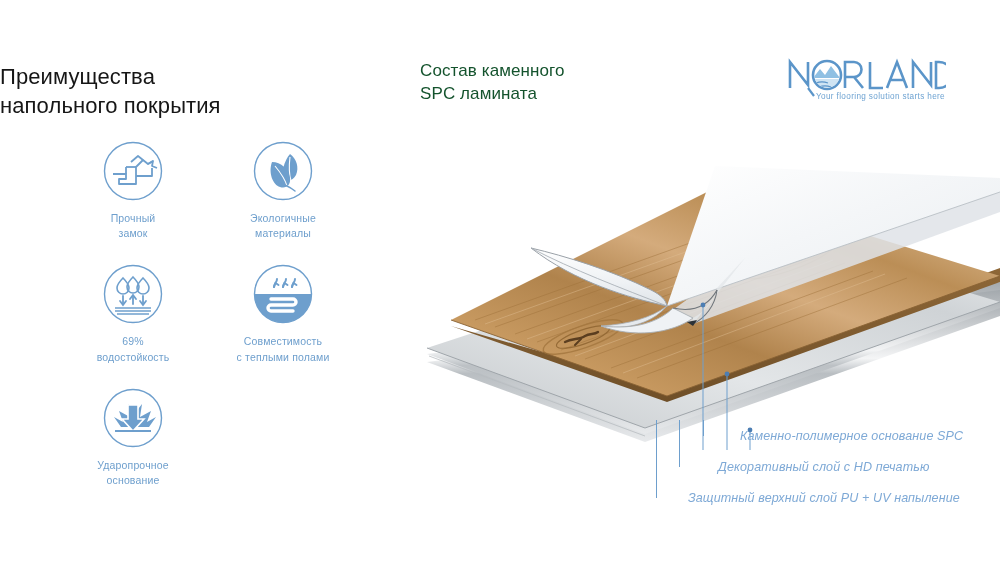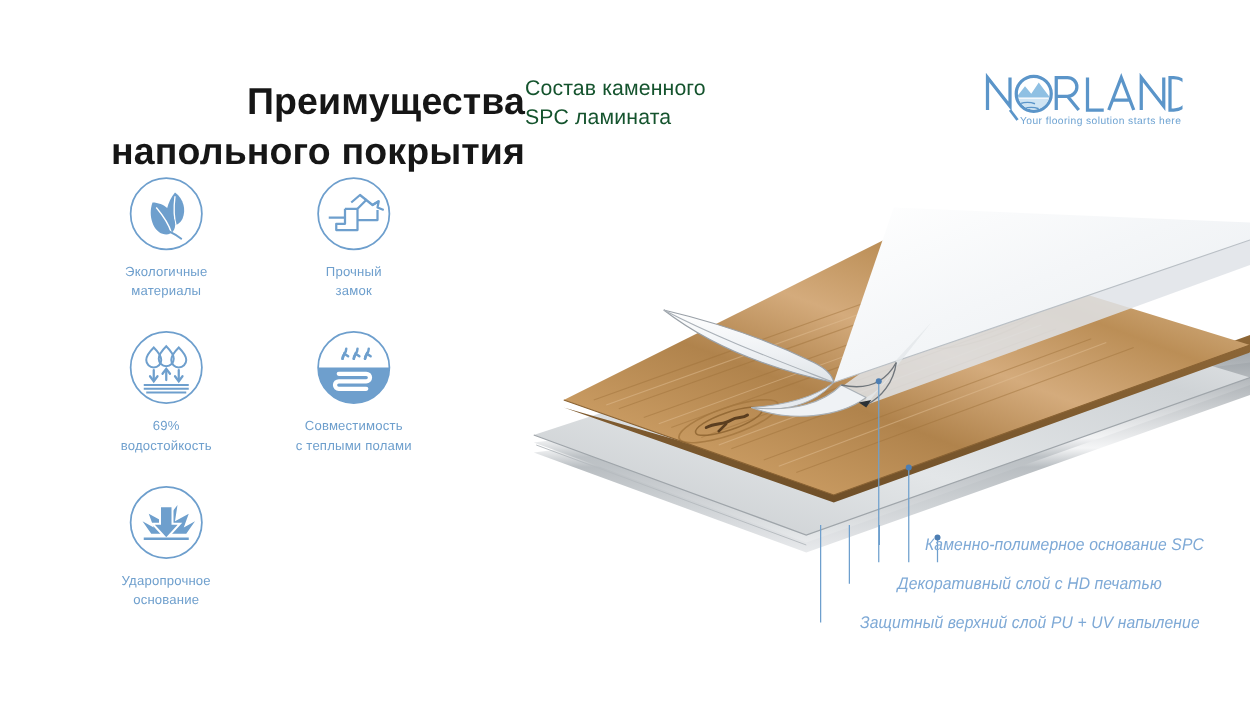--- a/index.html
+++ b/index.html
@@ -7,23 +7,23 @@
     width:1000px;height:562px;overflow:hidden;
     background:#ffffff;
     font-family:"Liberation Sans","DejaVu Sans",sans-serif;
     position:relative;
   }
   .stage{position:absolute;inset:0;}
 
   
   .left-title{
     position:absolute;left:0;top:62px;width:420px;
-    text-align:right;
-    font-size:30px;line-height:1.32;
-    color:#161616;font-weight:700;letter-spacing:.1px;
+    text-align:left;
+    font-size:22px;line-height:1.32;
+    color:#161616;font-weight:400;letter-spacing:.1px;
   }
   .features{
     position:absolute;left:58px;top:140px;width:300px;
     display:grid;grid-template-columns:1fr 1fr;
     row-gap:22px;column-gap:0px;
   }
   .feature{display:flex;flex-direction:column;align-items:center;}
   .f-icon{width:62px;height:62px;display:block;}
   .f-label{
     margin-top:9px;text-align:center;
@@ -61,53 +61,53 @@
 </style>
 </head>
 <body>
 
 <div class="stage">
 
   <div class="left-title" style="white-space:pre-line">Преимущества
 напольного покрытия</div>
 
   <div class="features">
-
-    <div class="feature">
-      <span class="f-icon">
-        <svg viewBox="0 0 62 62" width="62" height="62">
-          <circle cx="31" cy="31" r="28.5" fill="none" stroke="#6e9fcd" stroke-width="1.4"></circle>
-          <path d="M38 14 c7 5 9 14 6 21 c-3 6 -9 7 -12 3 c-3 -5 0 -17 6 -24 z" fill="#6e9fcd"></path>
-          <path d="M38 17 c-1 8 -1 17 1 24" fill="none" stroke="#ffffff" stroke-width="1.1"></path>
-          <path d="M20 22 c9 0 17 7 18 16 c1 7 -4 11 -10 9 c-7 -2 -12 -14 -8 -25 z" fill="#6e9fcd"></path>
-          <path d="M23 26 c5 6 10 13 12 20" fill="none" stroke="#ffffff" stroke-width="1.1"></path>
-          <path d="M24 42 c8 2 14 5 19 9" fill="none" stroke="#6e9fcd" stroke-width="1.5" stroke-linecap="round"></path>
-        </svg>
-      </span>
-      <span class="f-label">Экологичные
-материалы</span>
-    </div>
 
     <div class="feature">
       <span class="f-icon">
         <svg viewBox="0 0 62 62" width="62" height="62">
           <circle cx="31" cy="31" r="28.5" fill="none" stroke="#6e9fcd" stroke-width="1.4"></circle>
           <g fill="none" stroke="#6e9fcd" stroke-width="1.8" stroke-linejoin="round">
             <path d="M11 34 h13 v5 h-7 v5 h17 v-8"></path>
             <path d="M34 36 v-9 l7 -7 l5 4 l5 -3 l-1 5 l5 2"></path>
             <path d="M34 27 h-10"></path>
             <path d="M24 27 v7"></path>
             <path d="M41 20 l-5 -4 l-7 6"></path>
             <path d="M46 24 l5 -3"></path>
             <path d="M50 28 v8 h-16"></path>
           </g>
         </svg>
       </span>
       <span class="f-label">Прочный
 замок</span>
+    </div>
+
+    <div class="feature">
+      <span class="f-icon">
+        <svg viewBox="0 0 62 62" width="62" height="62">
+          <circle cx="31" cy="31" r="28.5" fill="none" stroke="#6e9fcd" stroke-width="1.4"></circle>
+          <path d="M38 14 c7 5 9 14 6 21 c-3 6 -9 7 -12 3 c-3 -5 0 -17 6 -24 z" fill="#6e9fcd"></path>
+          <path d="M38 17 c-1 8 -1 17 1 24" fill="none" stroke="#ffffff" stroke-width="1.1"></path>
+          <path d="M20 22 c9 0 17 7 18 16 c1 7 -4 11 -10 9 c-7 -2 -12 -14 -8 -25 z" fill="#6e9fcd"></path>
+          <path d="M23 26 c5 6 10 13 12 20" fill="none" stroke="#ffffff" stroke-width="1.1"></path>
+          <path d="M24 42 c8 2 14 5 19 9" fill="none" stroke="#6e9fcd" stroke-width="1.5" stroke-linecap="round"></path>
+        </svg>
+      </span>
+      <span class="f-label">Экологичные
+материалы</span>
     </div>
 
     <div class="feature">
       <span class="f-icon">
         <svg viewBox="0 0 62 62" width="62" height="62">
           <circle cx="31" cy="31" r="28.5" fill="none" stroke="#6e9fcd" stroke-width="1.4"></circle>
           <g fill="none" stroke="#6e9fcd" stroke-width="1.6">
             <path d="M21 15 c4 4 6 7 6 10 a6 6 0 0 1 -12 0 c0 -3 2 -6 6 -10 z"></path>
             <path d="M31 14 c4 4 6 7 6 10 a6 6 0 0 1 -12 0 c0 -3 2 -6 6 -10 z"></path>
             <path d="M41 15 c4 4 6 7 6 10 a6 6 0 0 1 -12 0 c0 -3 2 -6 6 -10 z"></path>

